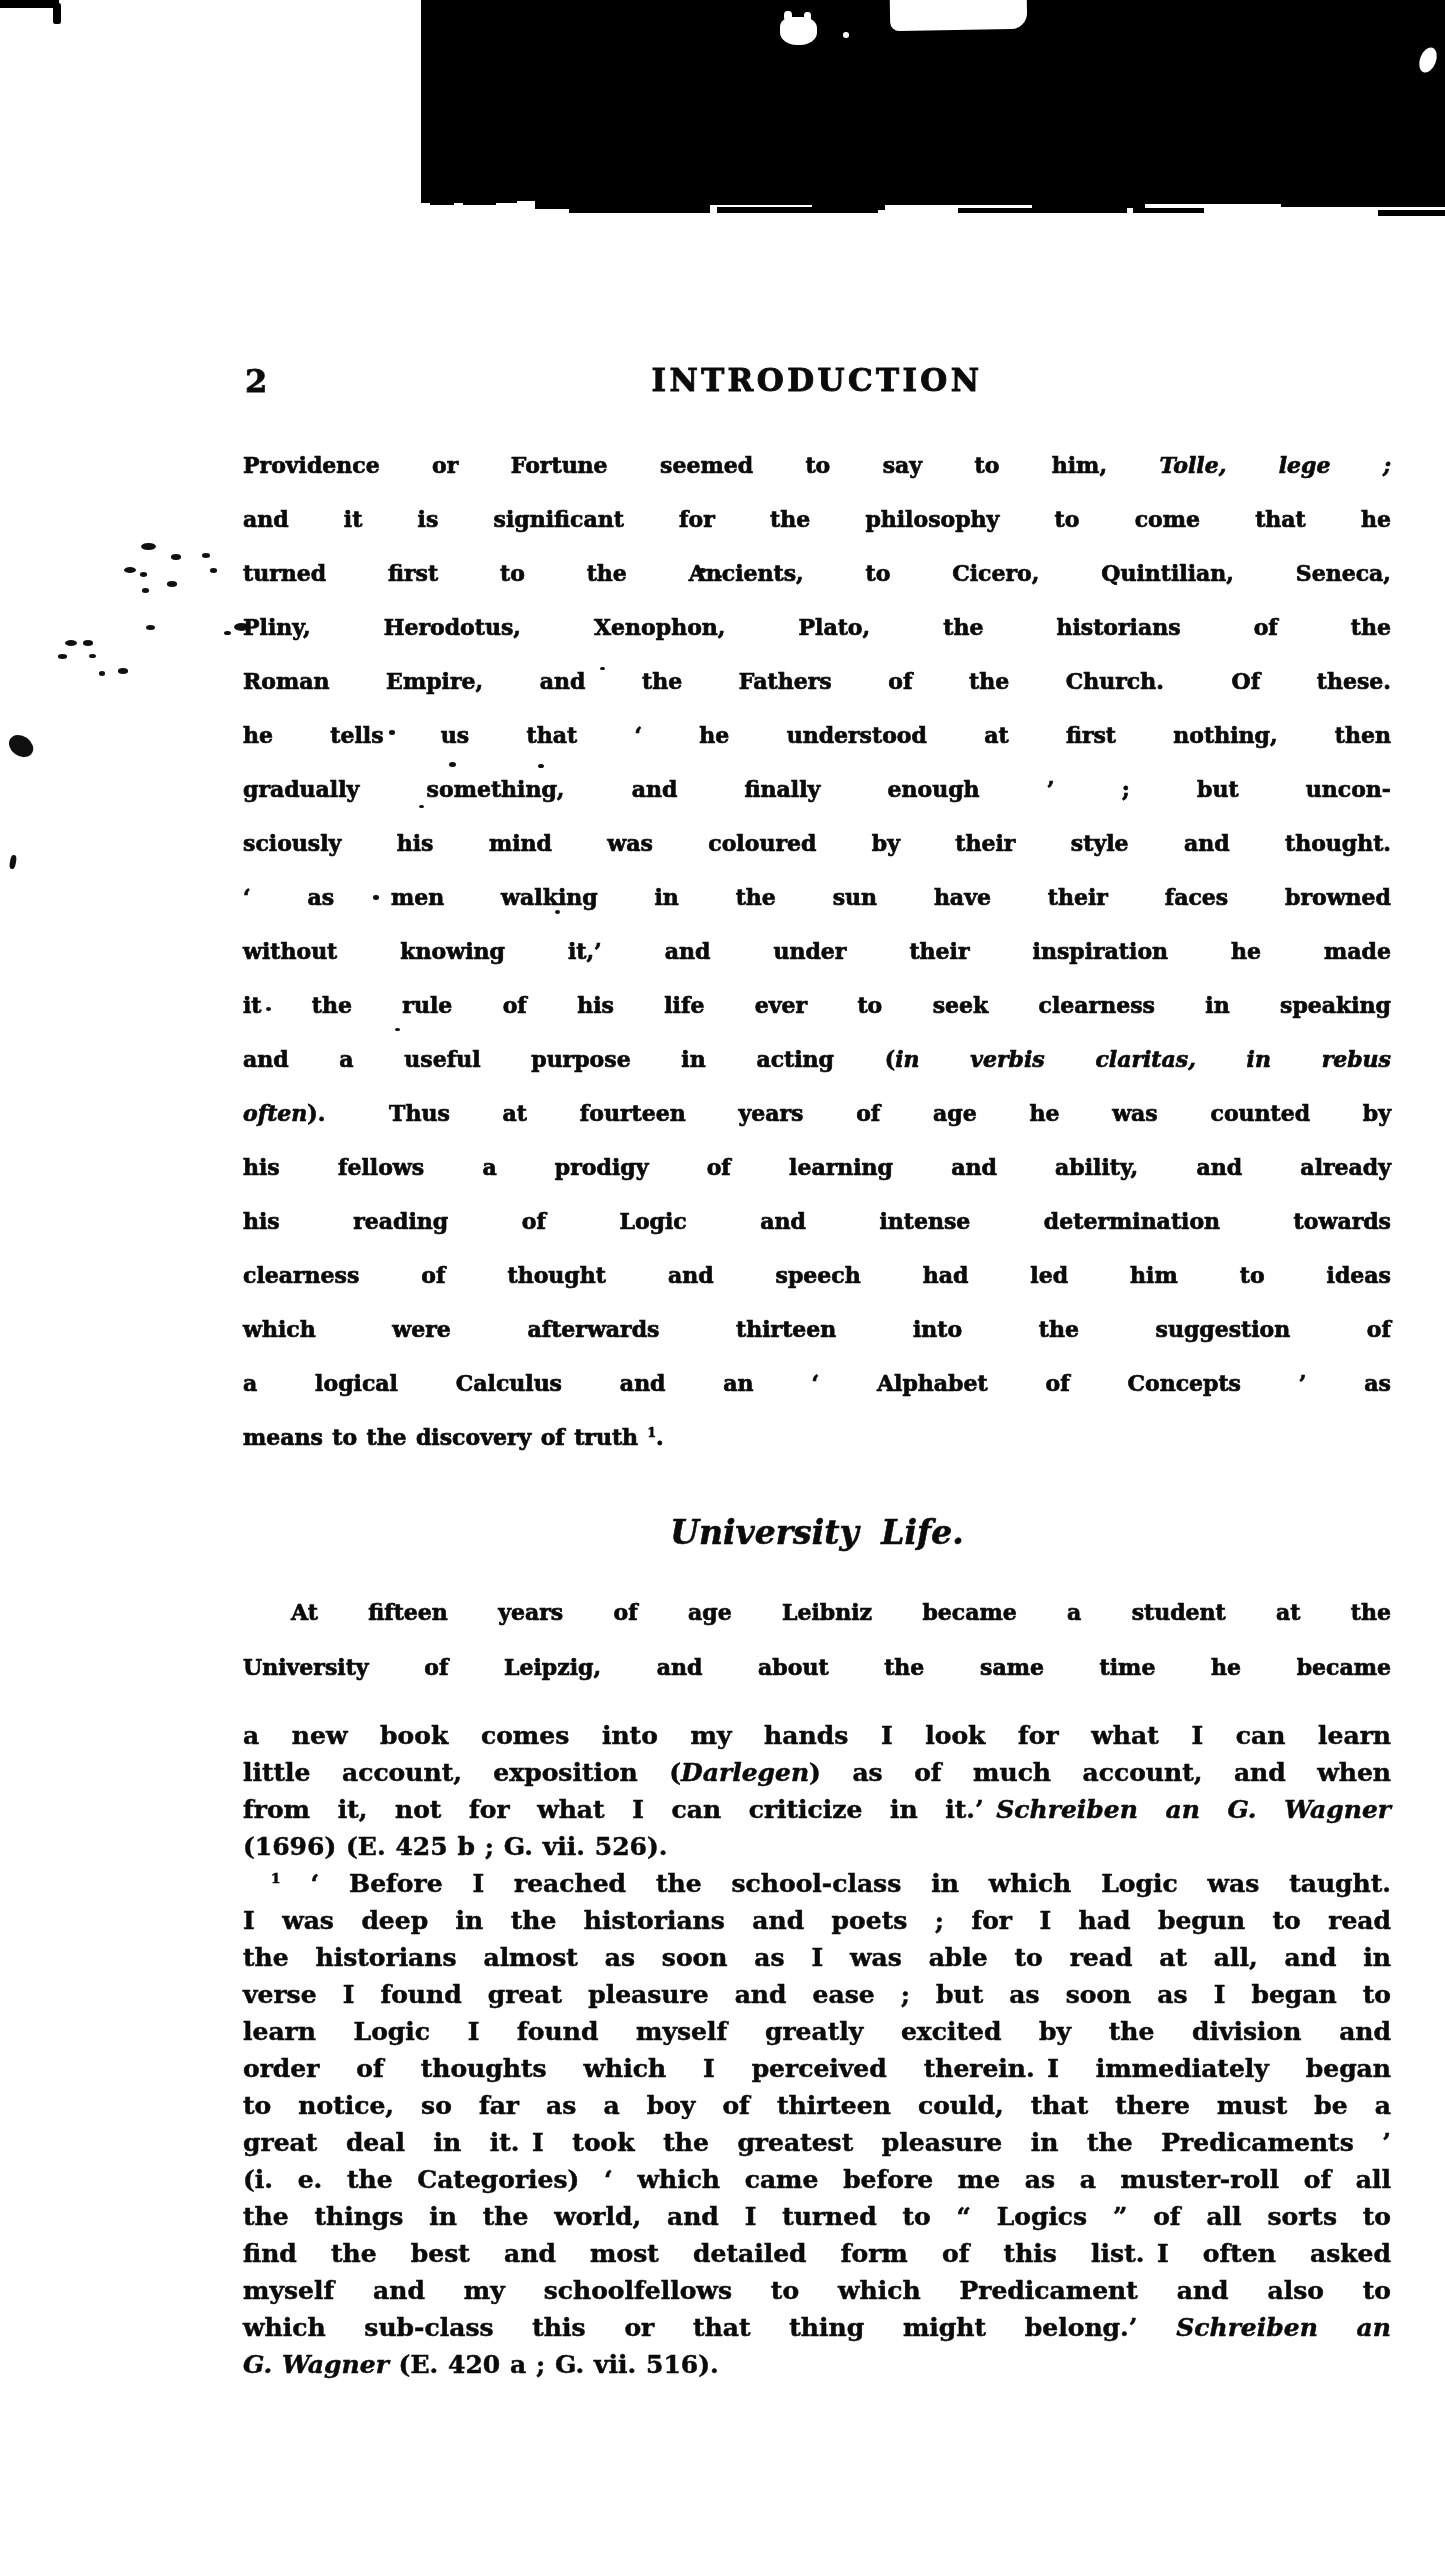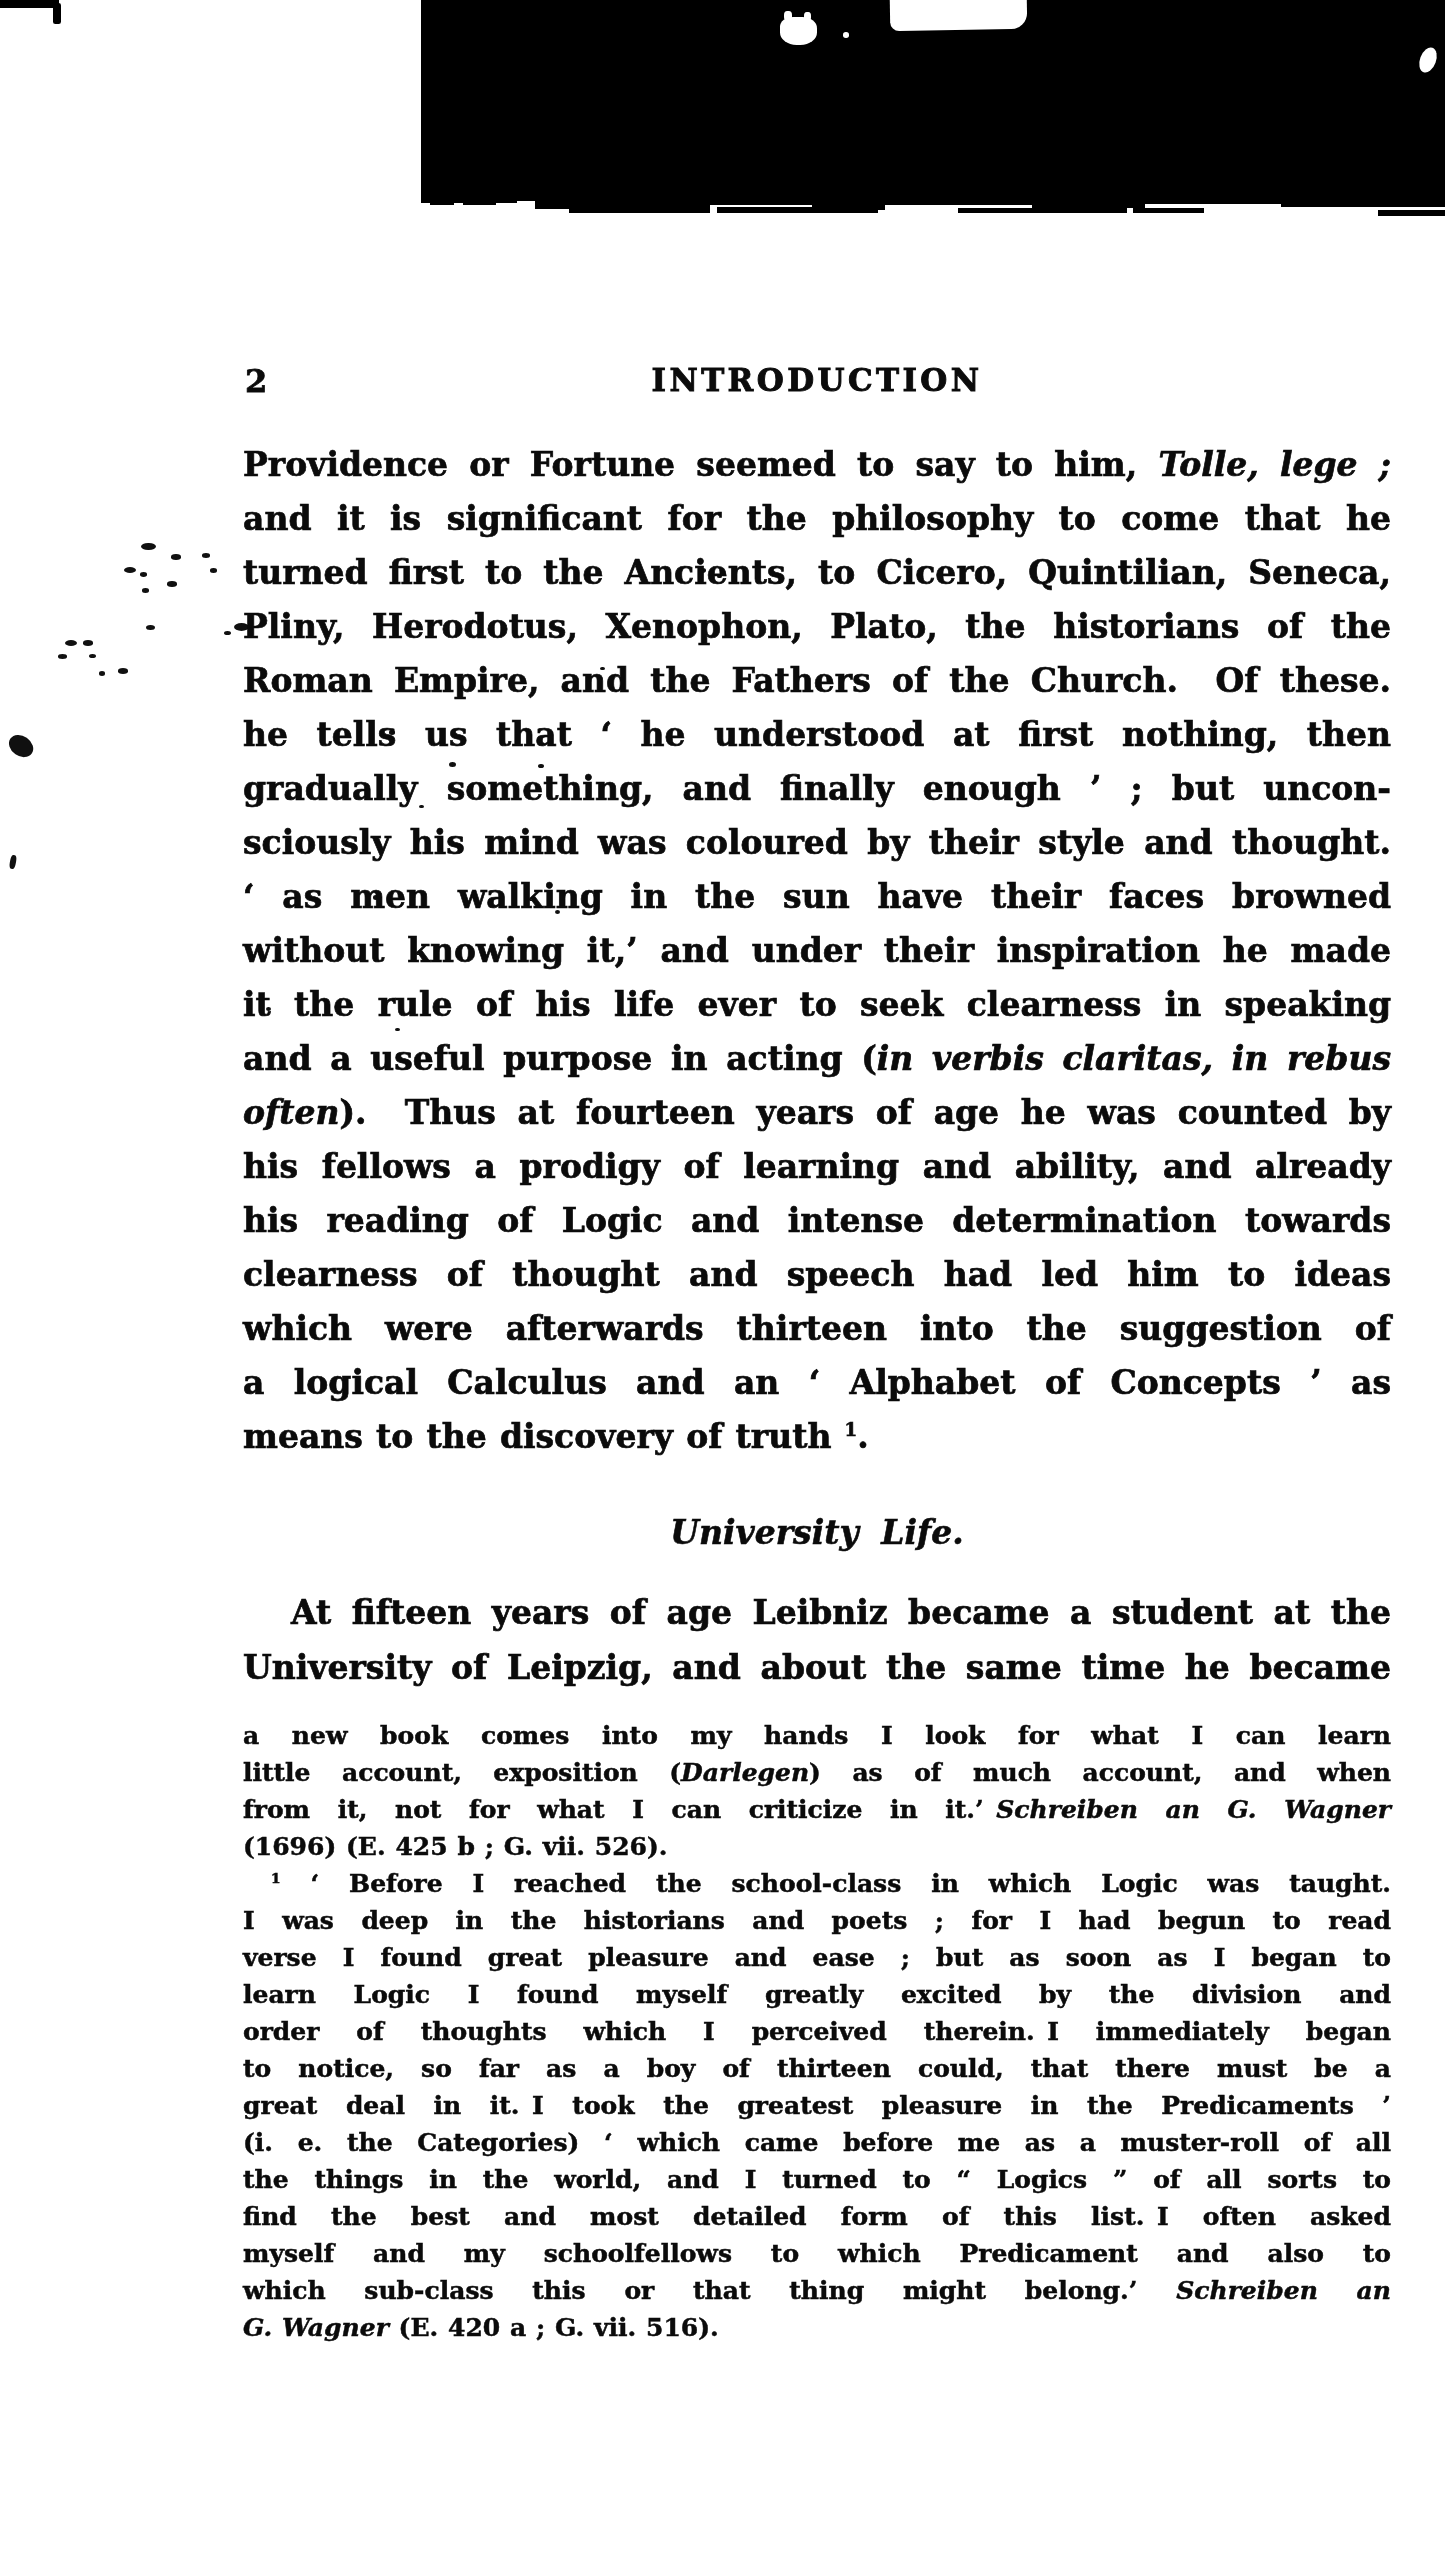--- a/index.html
+++ b/index.html
@@ -5,21 +5,21 @@
   html,body{margin:0;padding:0;background:#e8e8e8;}
   .page{
     position:relative;width:1445px;height:2576px;background:var(--paper,#ffffff);
     overflow:hidden;font-family:"DejaVu Serif", serif;color:var(--ink,#0b0b0b);
   }
   .abs{position:absolute;}
   .blk{position:absolute;background:#000000;}
   .wht{position:absolute;background:#ffffff;}
   .speck{position:absolute;background:#101010;border-radius:50%;}
   .textblock{position:absolute;left:243px;width:1148px;}
-  .body-text{font-size:33px;line-height:54px;font-weight:700;-webkit-text-stroke:0.7px currentColor;word-spacing:1.7px;}
+  .body-text{font-size:22px;line-height:54px;font-weight:700;-webkit-text-stroke:0.7px currentColor;word-spacing:1.7px;}
   .footnote-text{font-size:25px;line-height:37px;font-weight:700;-webkit-text-stroke:0.5px currentColor;word-spacing:1.1px;}
   .tline{text-align:justify;text-align-last:left;}
   .tline.j{text-align-last:justify;}
   .it{font-style:italic;}
   .sup{vertical-align:super;font-size:55%;line-height:0;}
   .header-num{position:absolute;left:245px;top:362px;font-size:32px;font-weight:700;-webkit-text-stroke:0.8px currentColor;}
   .header-title{position:absolute;left:243px;top:362px;width:1148px;text-align:center;
     font-size:31px;font-weight:700;letter-spacing:3.4px;-webkit-text-stroke:0.9px currentColor;}
   .section-heading{position:absolute;left:243px;top:1513px;width:1148px;text-align:center;
     font-style:italic;font-weight:700;font-size:33px;word-spacing:11.3px;-webkit-text-stroke:0.6px currentColor;}
@@ -130,20 +130,21 @@
       <div class="tline j"><span>University of Leipzig, and about the same time he became</span></div>
     </div>
 
   <div class="textblock footnote-text footnote">
       <div class="tline j"><span>a new book comes into my hands I look for what I can learn</span></div>
       <div class="tline j"><span>little account, exposition (</span><span class="it">Darlegen</span><span>) as of much account, and when</span></div>
       <div class="tline j"><span>from it, not for what I can criticize in it.’ </span><span class="it">Schreiben an G. Wagner</span></div>
       <div class="tline"><span>(1696) (E. 425 b ; G. vii. 526).</span></div>
       <div class="tline j" style="text-indent: 28px;"><span class="sup">1</span><span> ‘ Before I reached the school-class in which Logic was taught.</span></div>
       <div class="tline j"><span>I was deep in the historians and poets ; for I had begun to read</span></div>
+      <div class="tline j"><span>the historians almost as soon as I was able to read at all, and in</span></div>
       <div class="tline j"><span>verse I found great pleasure and ease ; but as soon as I began to</span></div>
       <div class="tline j"><span>learn Logic I found myself greatly excited by the division and</span></div>
       <div class="tline j"><span>order of thoughts which I perceived therein. I immediately began</span></div>
       <div class="tline j"><span>to notice, so far as a boy of thirteen could, that there must be a</span></div>
       <div class="tline j"><span>great deal in it. I took the greatest pleasure in the Predicaments ’</span></div>
       <div class="tline j"><span>(i. e. the Categories) ‘ which came before me as a muster-roll of all</span></div>
       <div class="tline j"><span>the things in the world, and I turned to “ Logics ” of all sorts to</span></div>
       <div class="tline j"><span>find the best and most detailed form of this list. I often asked</span></div>
       <div class="tline j"><span>myself and my schoolfellows to which Predicament and also to</span></div>
       <div class="tline j"><span>which sub-class this or that thing might belong.’ </span><span class="it">Schreiben an</span></div>

